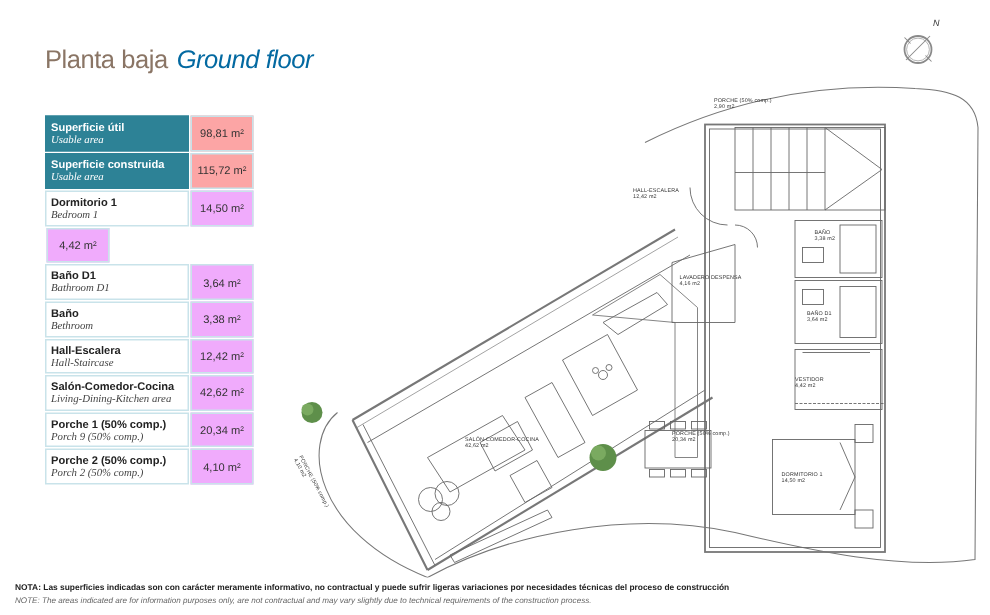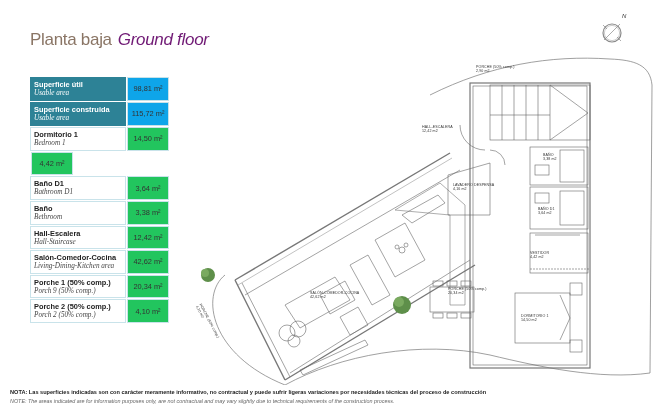--- a/index.html
+++ b/index.html
@@ -1,31 +1,31 @@
 <!DOCTYPE html>
 <html><head>
 <meta charset="utf-8">
 <style>
   * { box-sizing: border-box; margin: 0; padding: 0; }
   html, body { width: 660px; height: 410px; background: #ffffff; overflow: hidden; }
   body { position: relative; font-family: "Liberation Sans", "DejaVu Sans", sans-serif; color: #222; }
 
   .title { position: absolute; left: 30px; top: 30px; font-size: 17px; letter-spacing: -0.3px; white-space: nowrap; }
   .title .es { color: #8a7565; }
-  .title .en { color: #701a75; font-style: italic; margin-left: 6px; }
+  .title .en { color: #0369a1; font-style: italic; margin-left: 6px; }
 
   .areas { position: absolute; left: 30px; top: 77px; width: 139px; }
   .row { display: flex; height: 23.6px; margin-bottom: 1px; }
   .row .lbl { width: 96px; padding: 2px 0 0 3px; border: 1px solid #c9e3ea; background: #fff; line-height: 9px; }
-  .row .val { width: 42px; margin-left: 1px; border: 1px solid #c9e3ea; background: #22c55e; font-size: 7.4px; display: flex; align-items: center; justify-content: center; color: #333; }
+  .row .val { width: 42px; margin-left: 1px; border: 1px solid #c9e3ea; background: #f0abfc; font-size: 7.4px; display: flex; align-items: center; justify-content: center; color: #333; }
   .row .l1 { font-size: 7.4px; font-weight: bold; color: #222; white-space: nowrap; display: block; }
   .row .l2 { font-size: 7.2px; font-style: italic; color: #444; white-space: nowrap; display: block; font-family: Liberation Serif, serif; }
   .row.hl .lbl { background: #2d8296; border-color: #2d8296; }
   .row.hl .l1, .row.hl .l2 { color: #ffffff; }
-  .row.hl .val { background: #0ea5e9; border-color: #c7e2e9; }
+  .row.hl .val { background: #fca5a5; border-color: #c7e2e9; }
   .row.hl { margin-bottom: 1.5px; }
 
   .plan { position: absolute; left: 190px; top: 55px; width: 470px; height: 330px; }
   .plan-label { position: absolute; font-size: 3.6px; color: #333; line-height: 4.2px; white-space: nowrap; letter-spacing: 0.1px; }
 
   .compass { position: absolute; left: 598px; top: 15px; width: 32px; height: 32px; }
 
   .note { position: absolute; left: 10px; top: 389px; width: 650px; }
   .note .n1 { font-size: 5.6px; font-weight: bold; color: #222; white-space: nowrap; }
   .note .n2 { font-size: 5.4px; font-style: italic; color: #666; white-space: nowrap; margin-top: 3px; }

